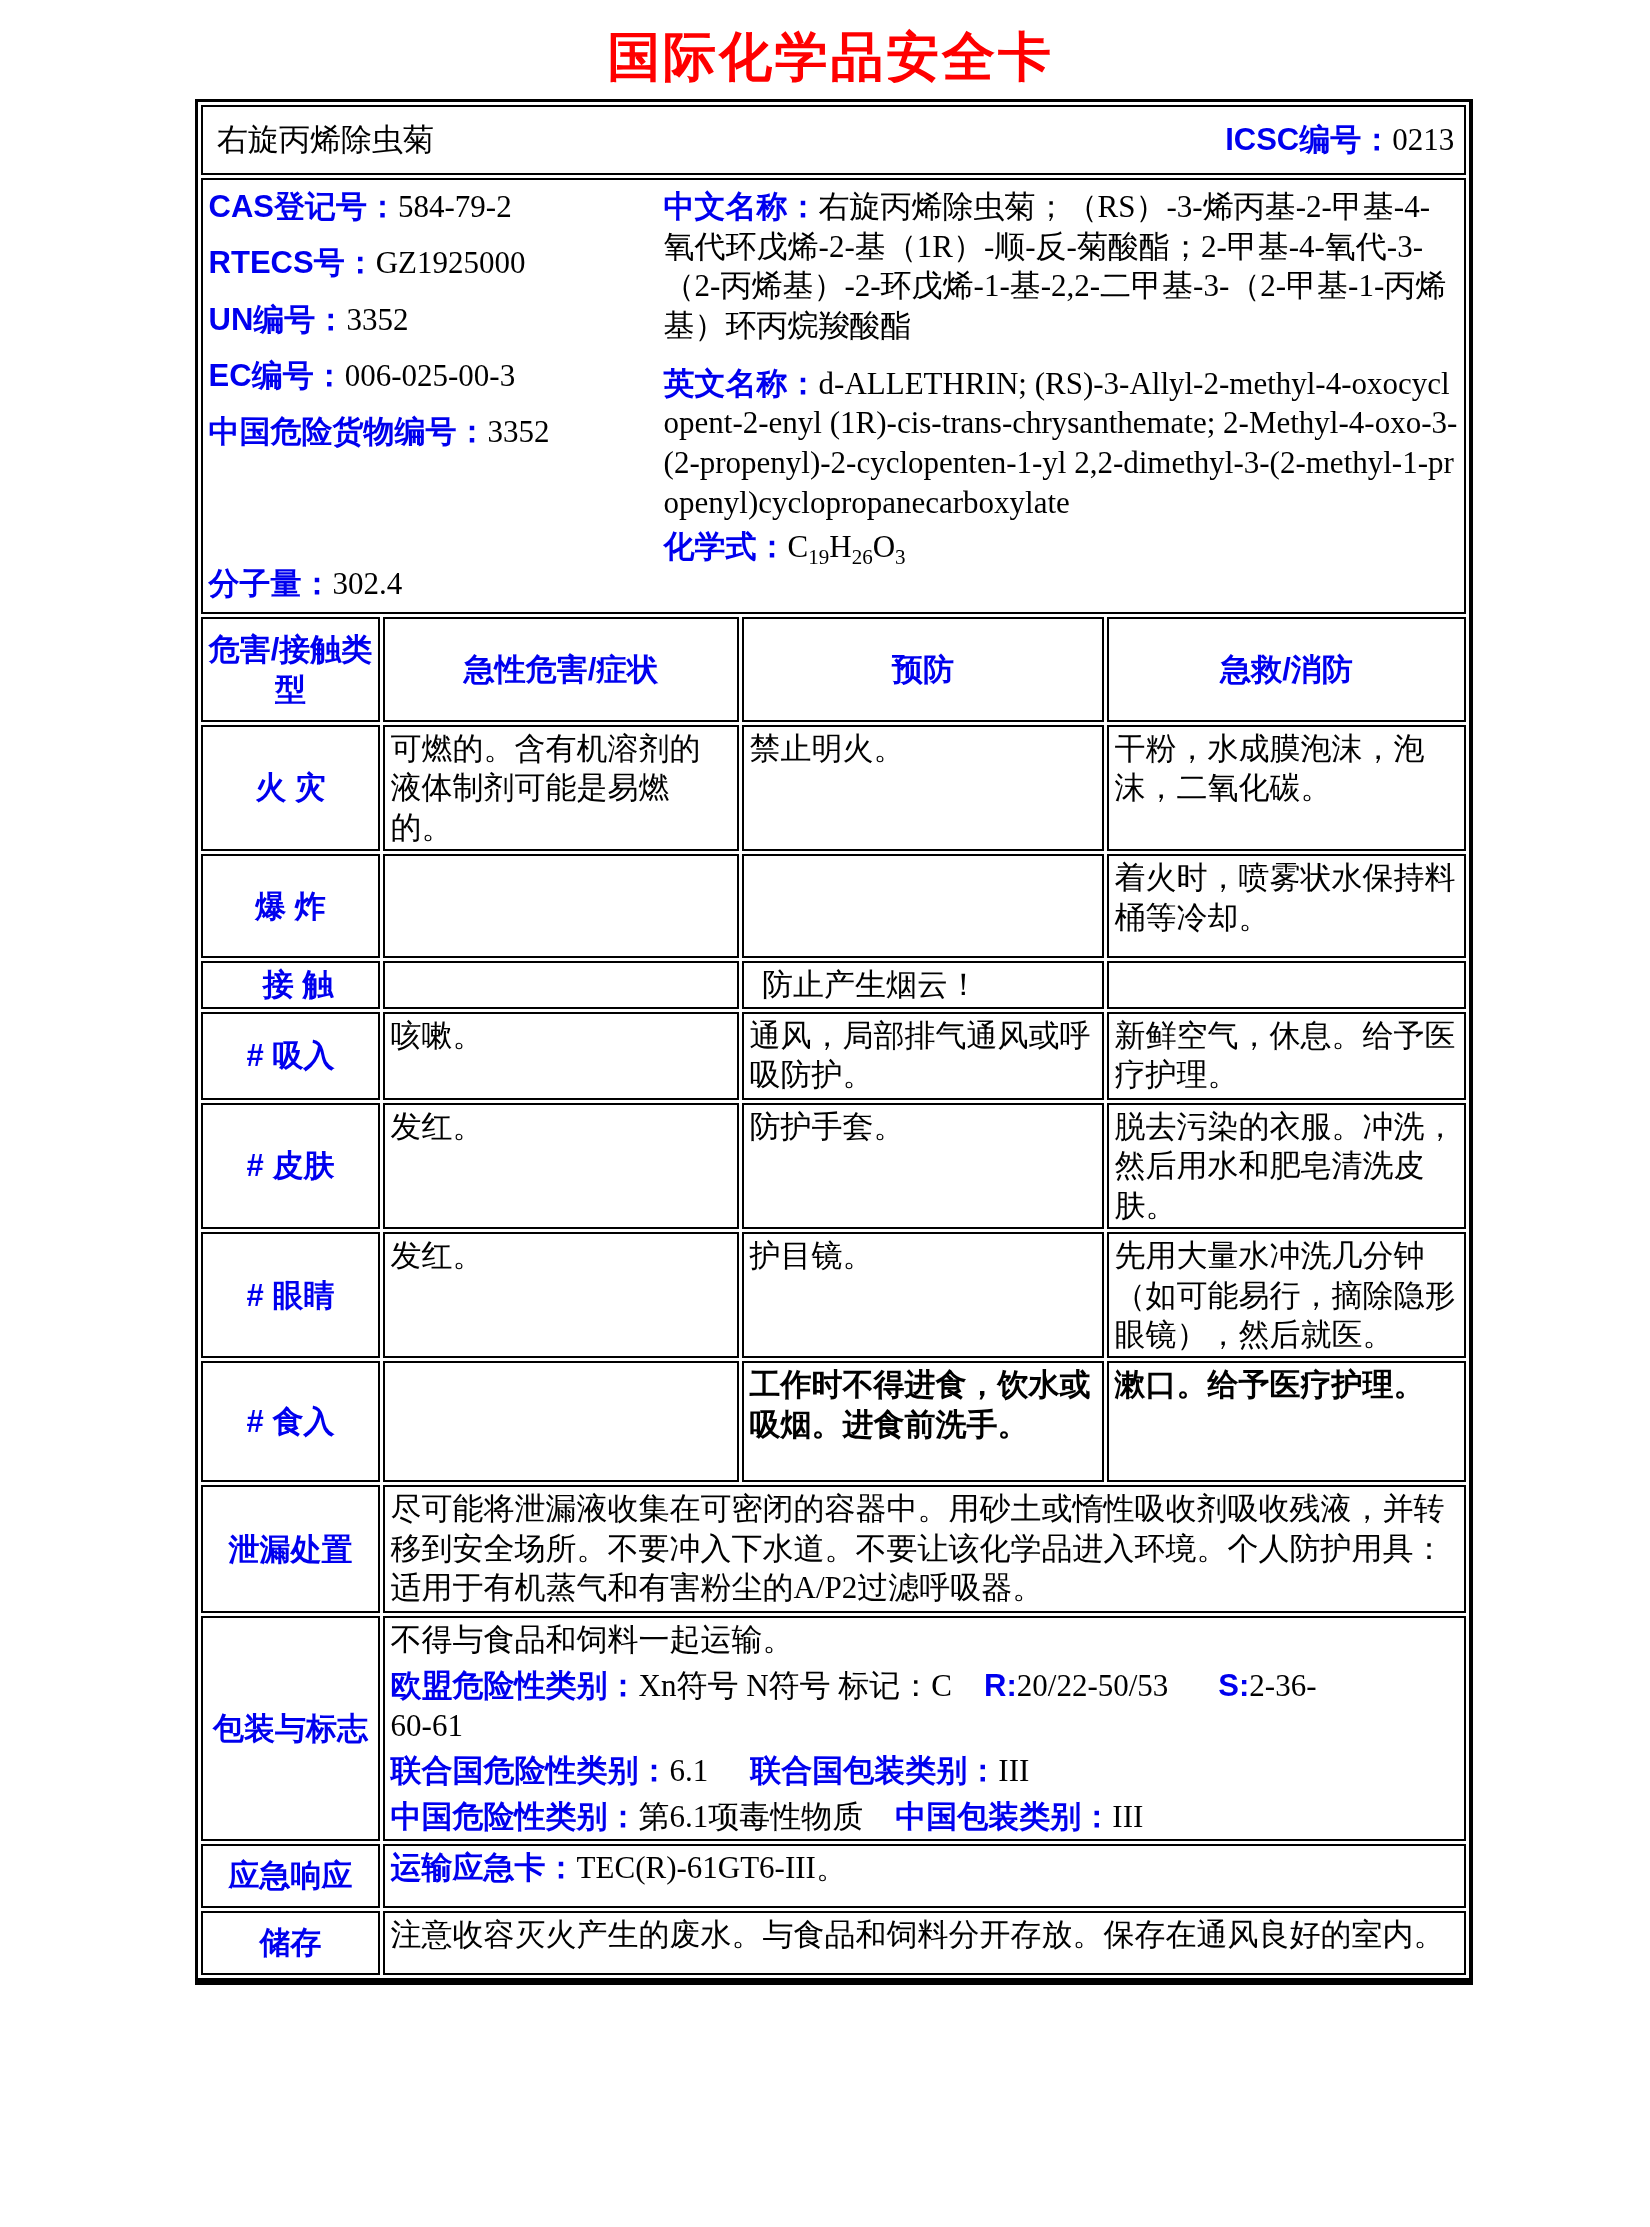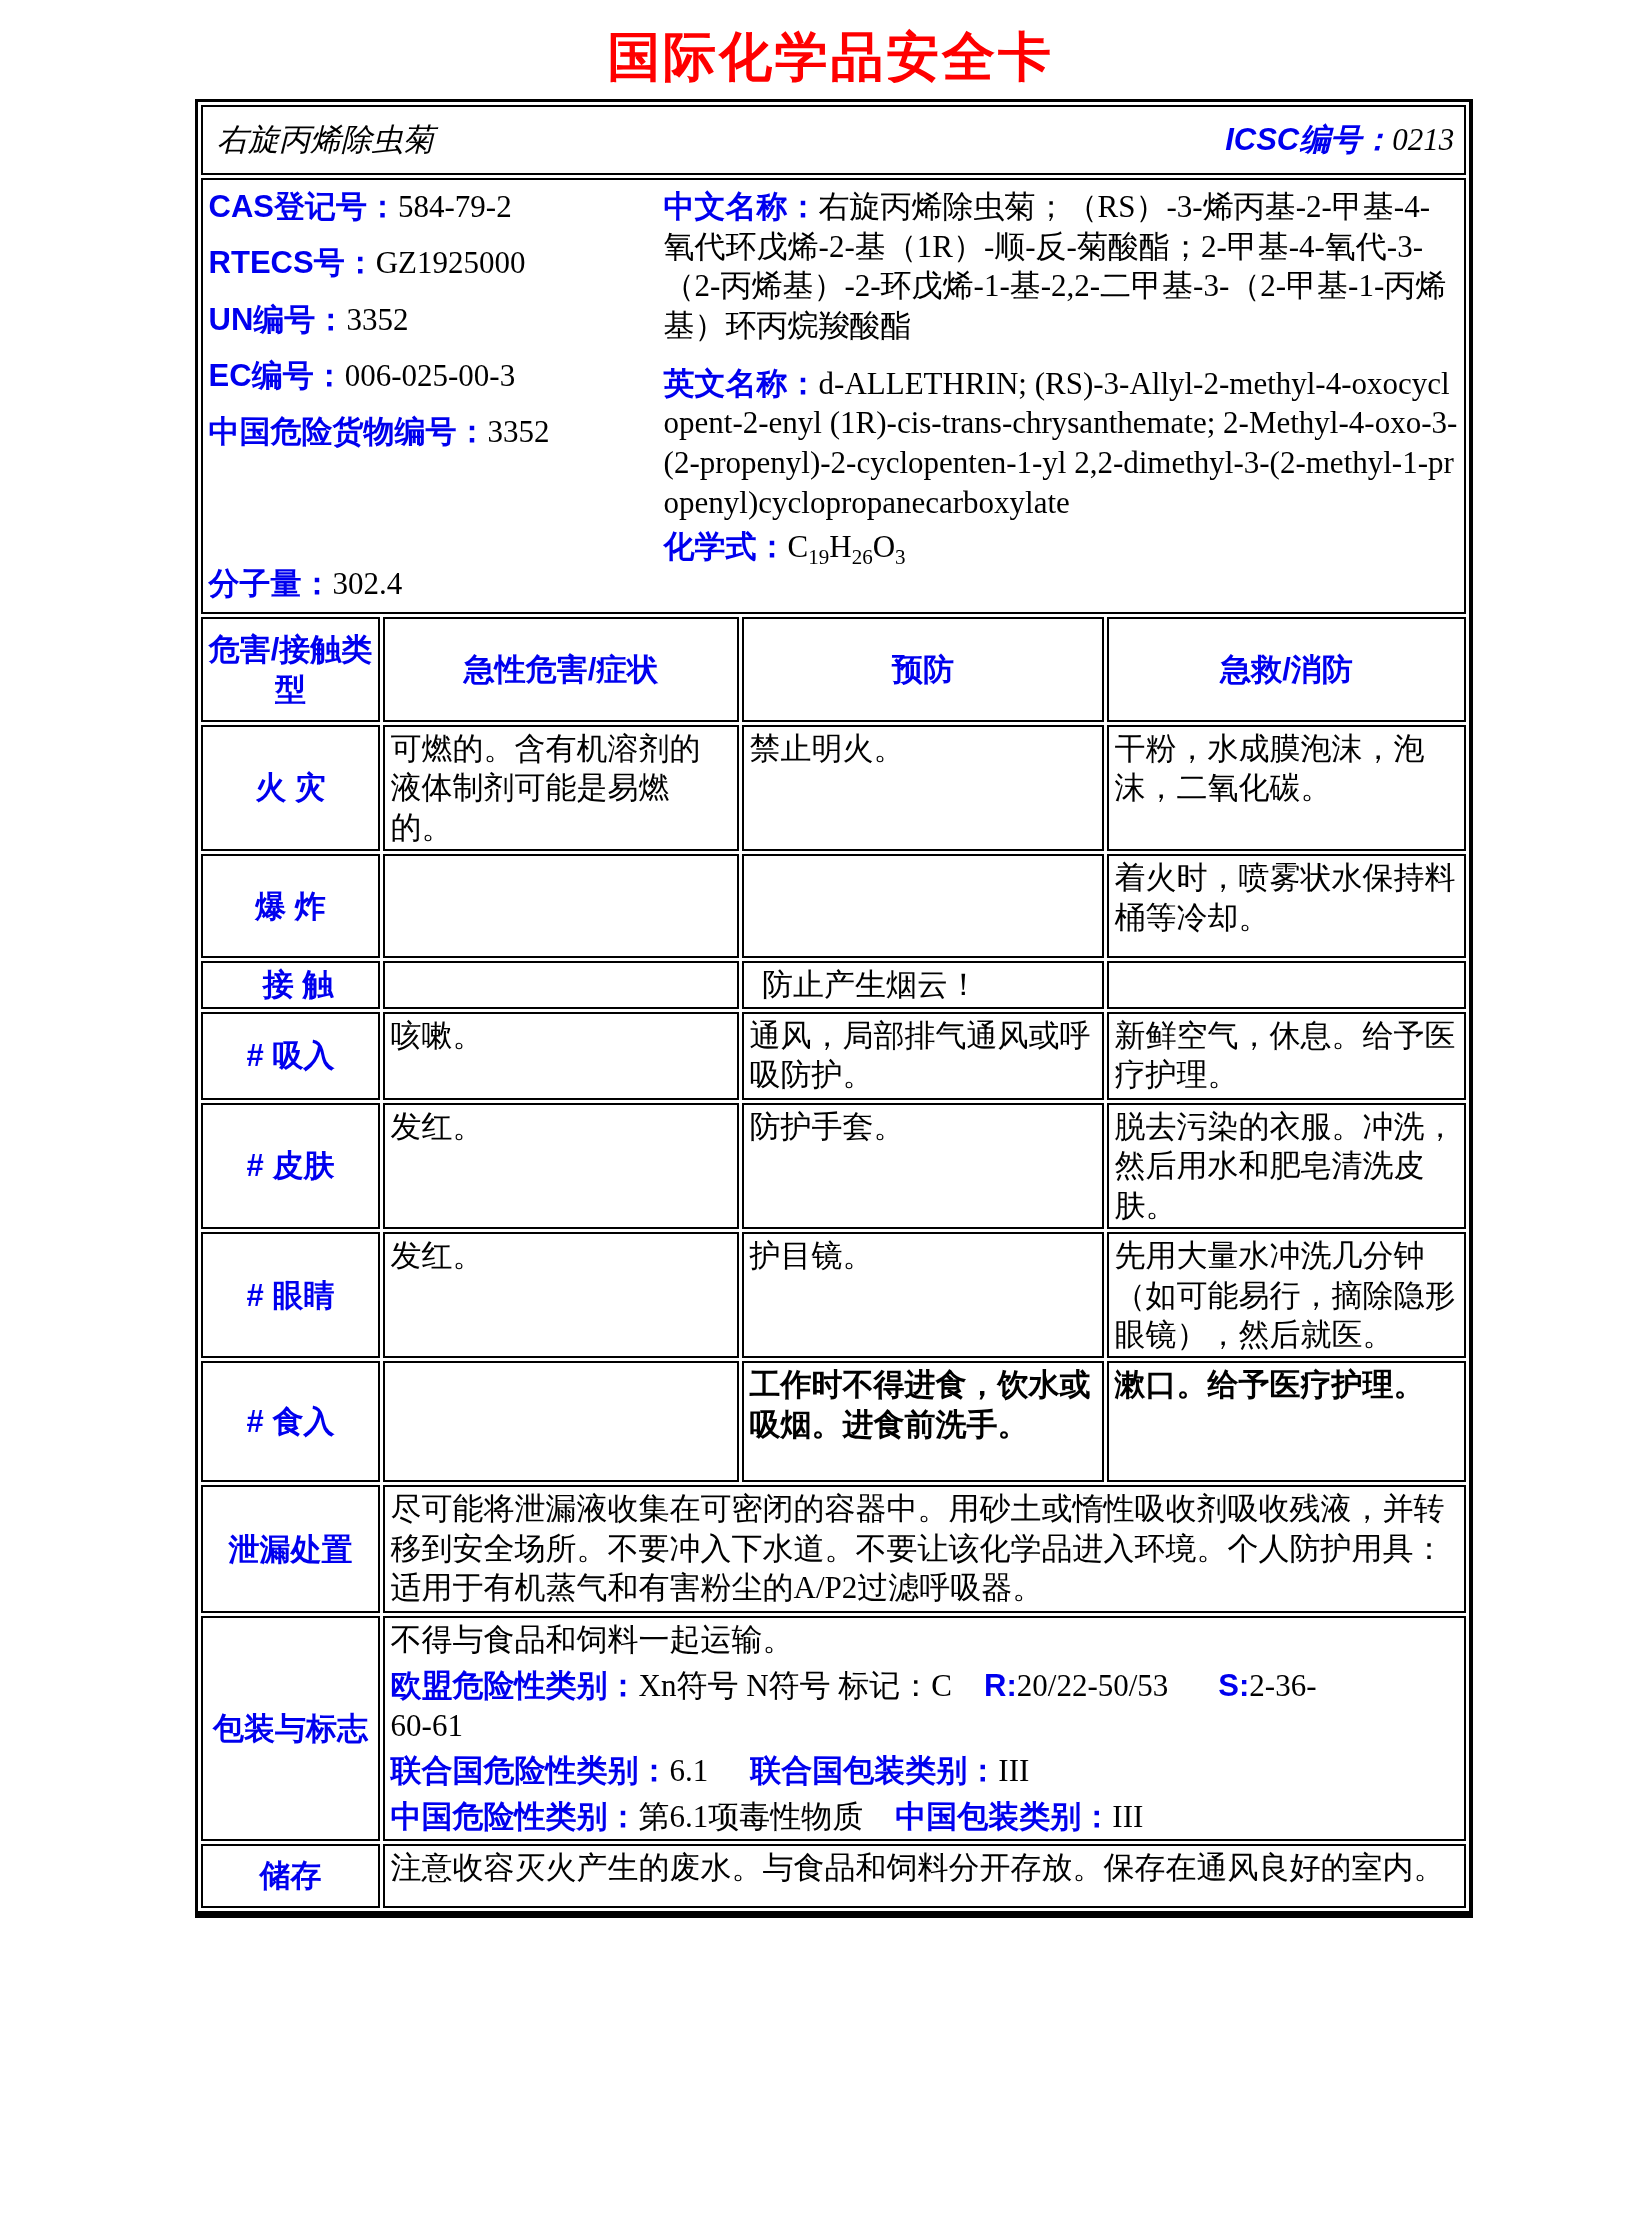--- a/index.html
+++ b/index.html
@@ -22,21 +22,21 @@
     table-layout:fixed; background:#fff;
   }
   td.cell { border:2.8px solid #000; background:#fff; vertical-align:top; padding:2.1px 5.6px; font-size:31px; line-height:1.27; word-break:break-all; }
   .blue-label, .label-cell, .th-cell {
     color:var(--blue); font-weight:bold;
     font-family:"Liberation Sans","DejaVu Sans",sans-serif;
   }
   td.th-cell { text-align:center; vertical-align:middle; font-size:31px; }
   td.label-cell { text-align:center; vertical-align:middle; font-size:31px; padding:1.4px 2.8px; }
   td.head-cell { vertical-align:middle; height:70px; }
-  .head-flex { display:flex; justify-content:space-between; align-items:center; width:100%;font-style:italic; }
+  .head-flex { display:flex; justify-content:space-between; align-items:center; width:100%; }
   .chem-name { font-size:31px; padding-left:8.4px; }
   .icsc-no { padding-right:4.2px; white-space:nowrap; }
   .icsc-no .blue-label { font-size:31px; }
   .icsc-no .black-val { font-size:31px; color:#000; }
   td.id-cell { height:436px; padding:7px 5.6px 4.2px 5.6px; }
   .id-flex { display:flex; align-items:stretch; height:100%; }
   .id-left { width:455px; flex:0 0 455px; display:flex; flex-direction:column; }
   .id-line { font-size:31px; margin-bottom:17px; white-space:nowrap; }
   .id-line .blue-label { font-size:31px; }
   .id-line.mol { margin-top:auto; margin-bottom:4.2px; }
@@ -173,20 +173,24 @@
       <td class="cell label-cell">包装与标志</td>
       <td colspan="3" class="cell">
         <div class="pack-line">不得与食品和饲料一起运输。</div>
         <div class="pack-line spaced"><span class="blue-label">欧盟危险性类别：</span><span class="black-val">Xn符号 N符号 标记：C</span><span class="blue-label gap-l">R:</span><span class="black-val">20/22-50/53</span><span class="blue-label gap-l2">S:</span><span class="black-val">2-36-</span></div>
         <div class="pack-line">60-61</div>
         <div class="pack-line spaced"><span class="blue-label">联合国危险性类别：</span><span class="black-val">6.1</span><span class="blue-label gap-m">联合国包装类别：</span><span class="black-val">III</span></div>
         <div class="pack-line spaced"><span class="blue-label">中国危险性类别：</span><span class="black-val">第6.1项毒性物质</span><span class="blue-label gap-l">中国包装类别：</span><span class="black-val">III</span></div>
       </td>
     </tr>
 
+    <tr class="r-emergency">
+      <td class="cell label-cell">应急响应</td>
+      <td colspan="3" class="cell"><span class="blue-label">运输应急卡：</span><span class="black-val">TEC(R)-61GT6-III。</span></td>
+    </tr>
 
     <tr class="r-storage">
       <td class="cell label-cell">储存</td>
       <td colspan="3" class="cell">注意收容灭火产生的废水。与食品和饲料分开存放。保存在通风良好的室内。</td>
     </tr>
 
   </tbody>
     </table>
 </div>
 

